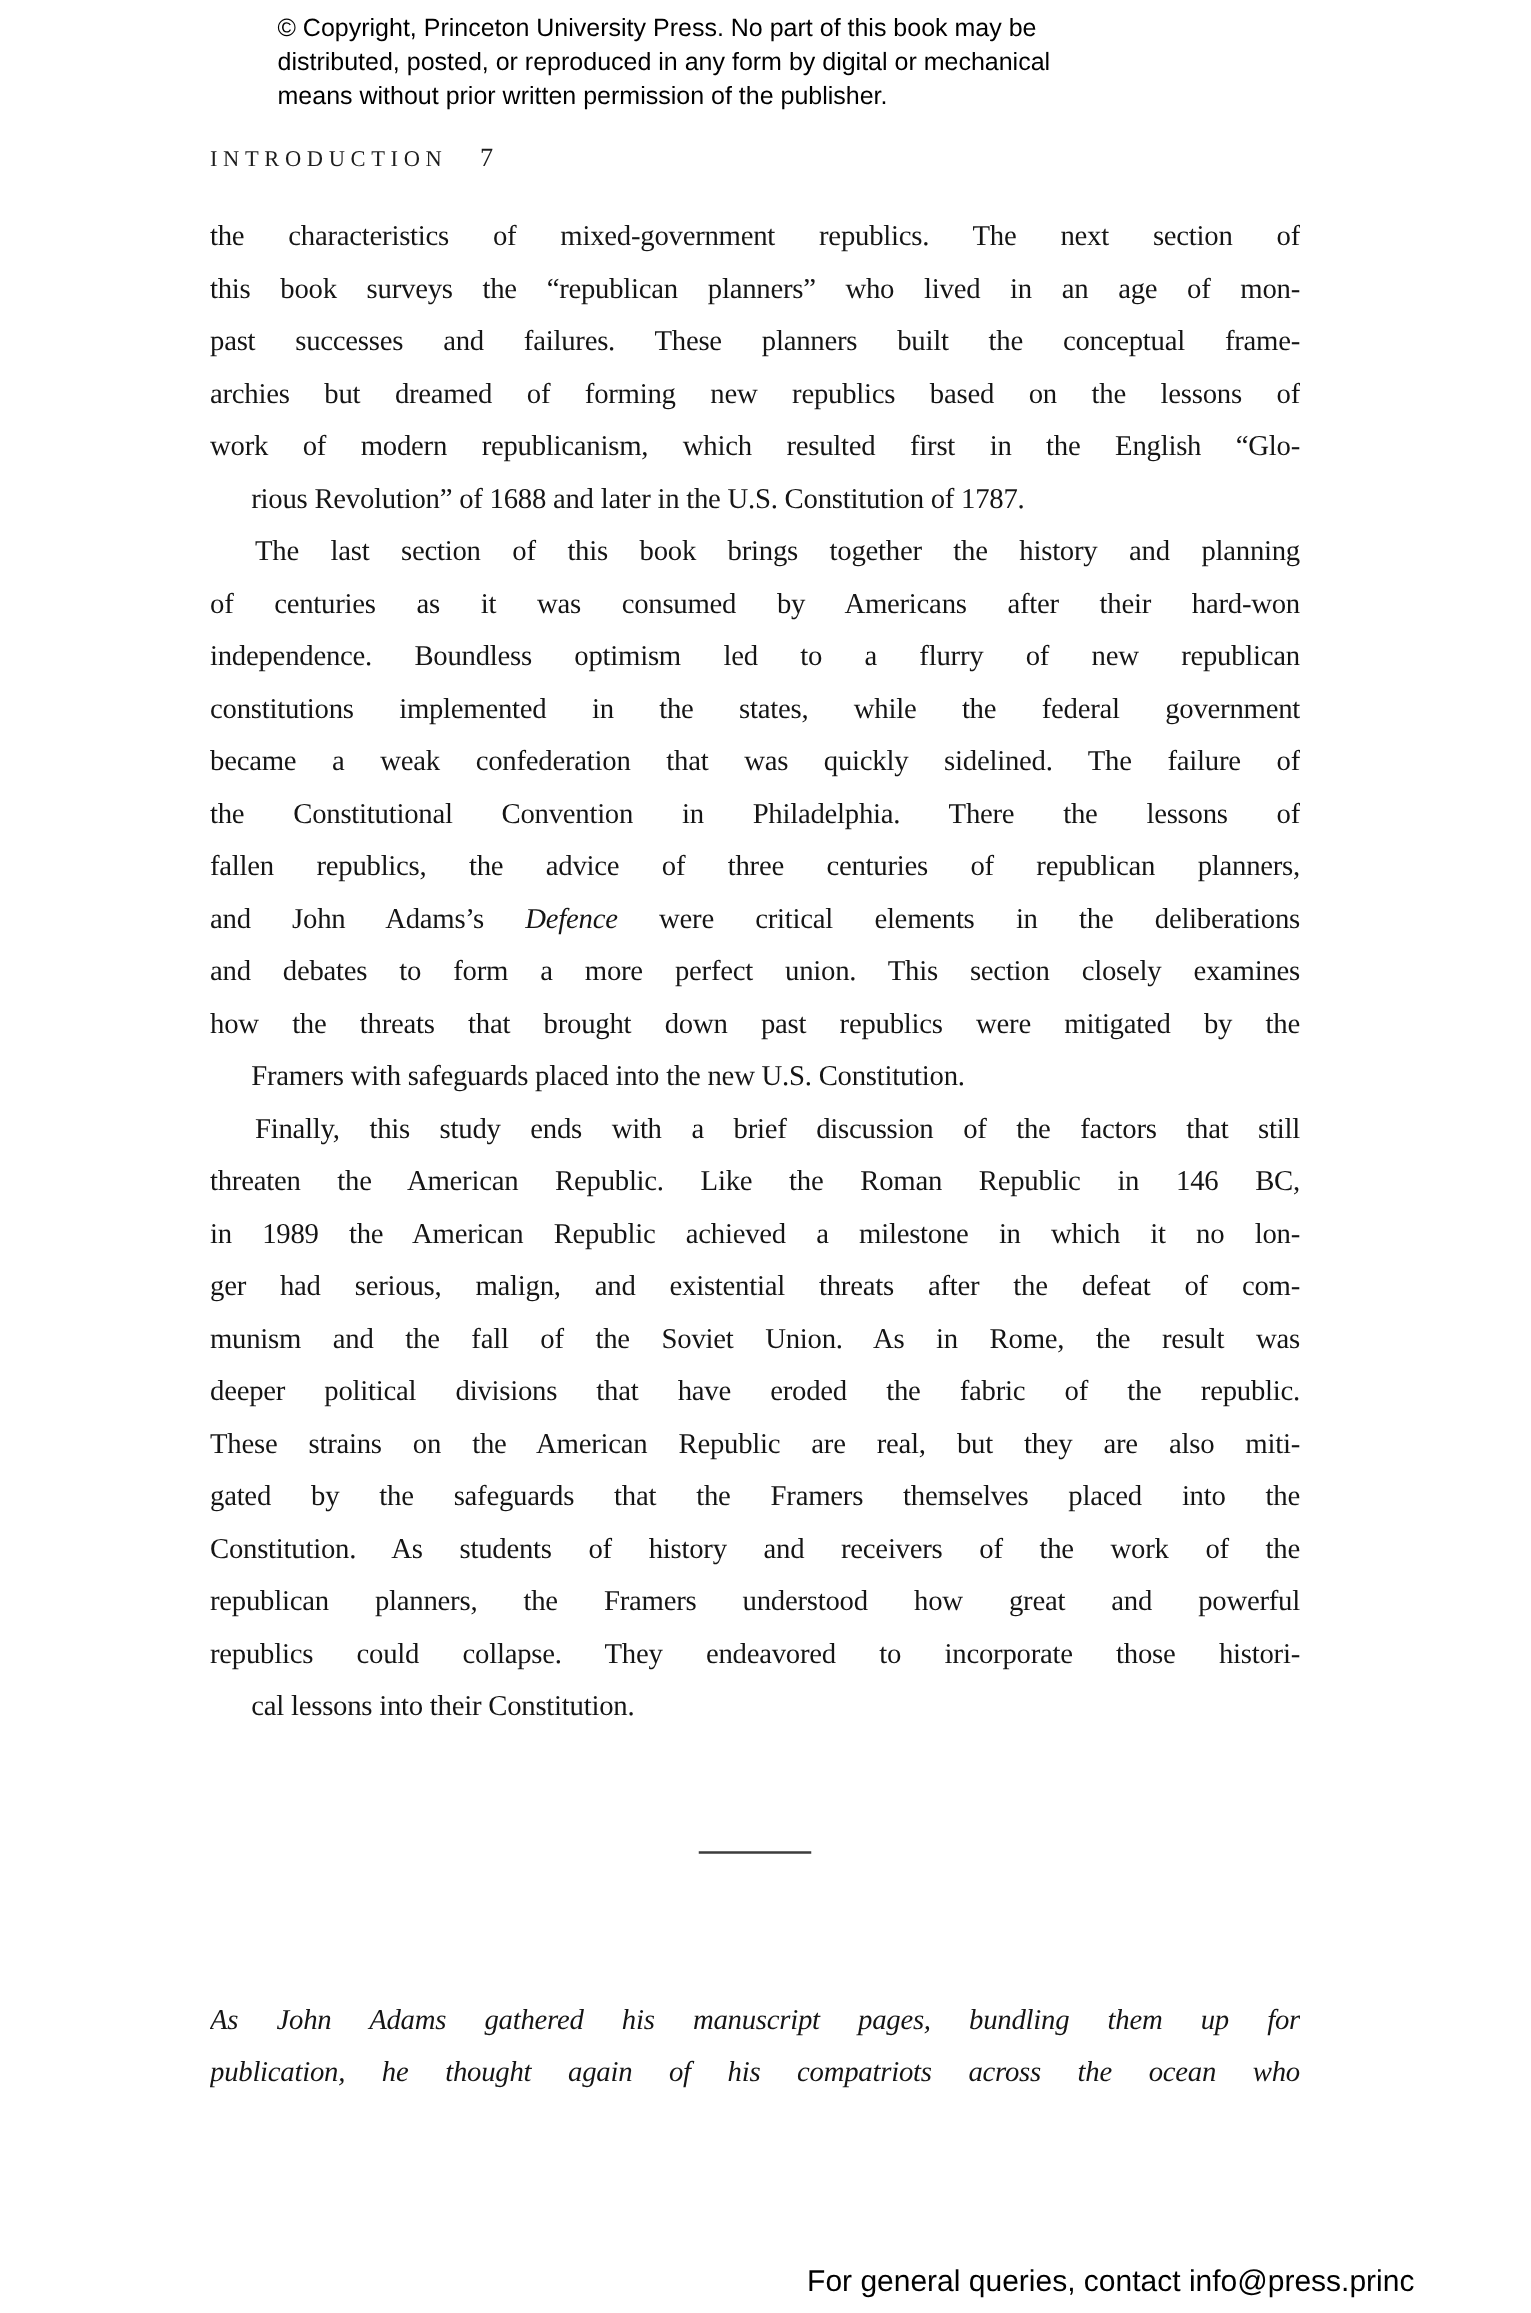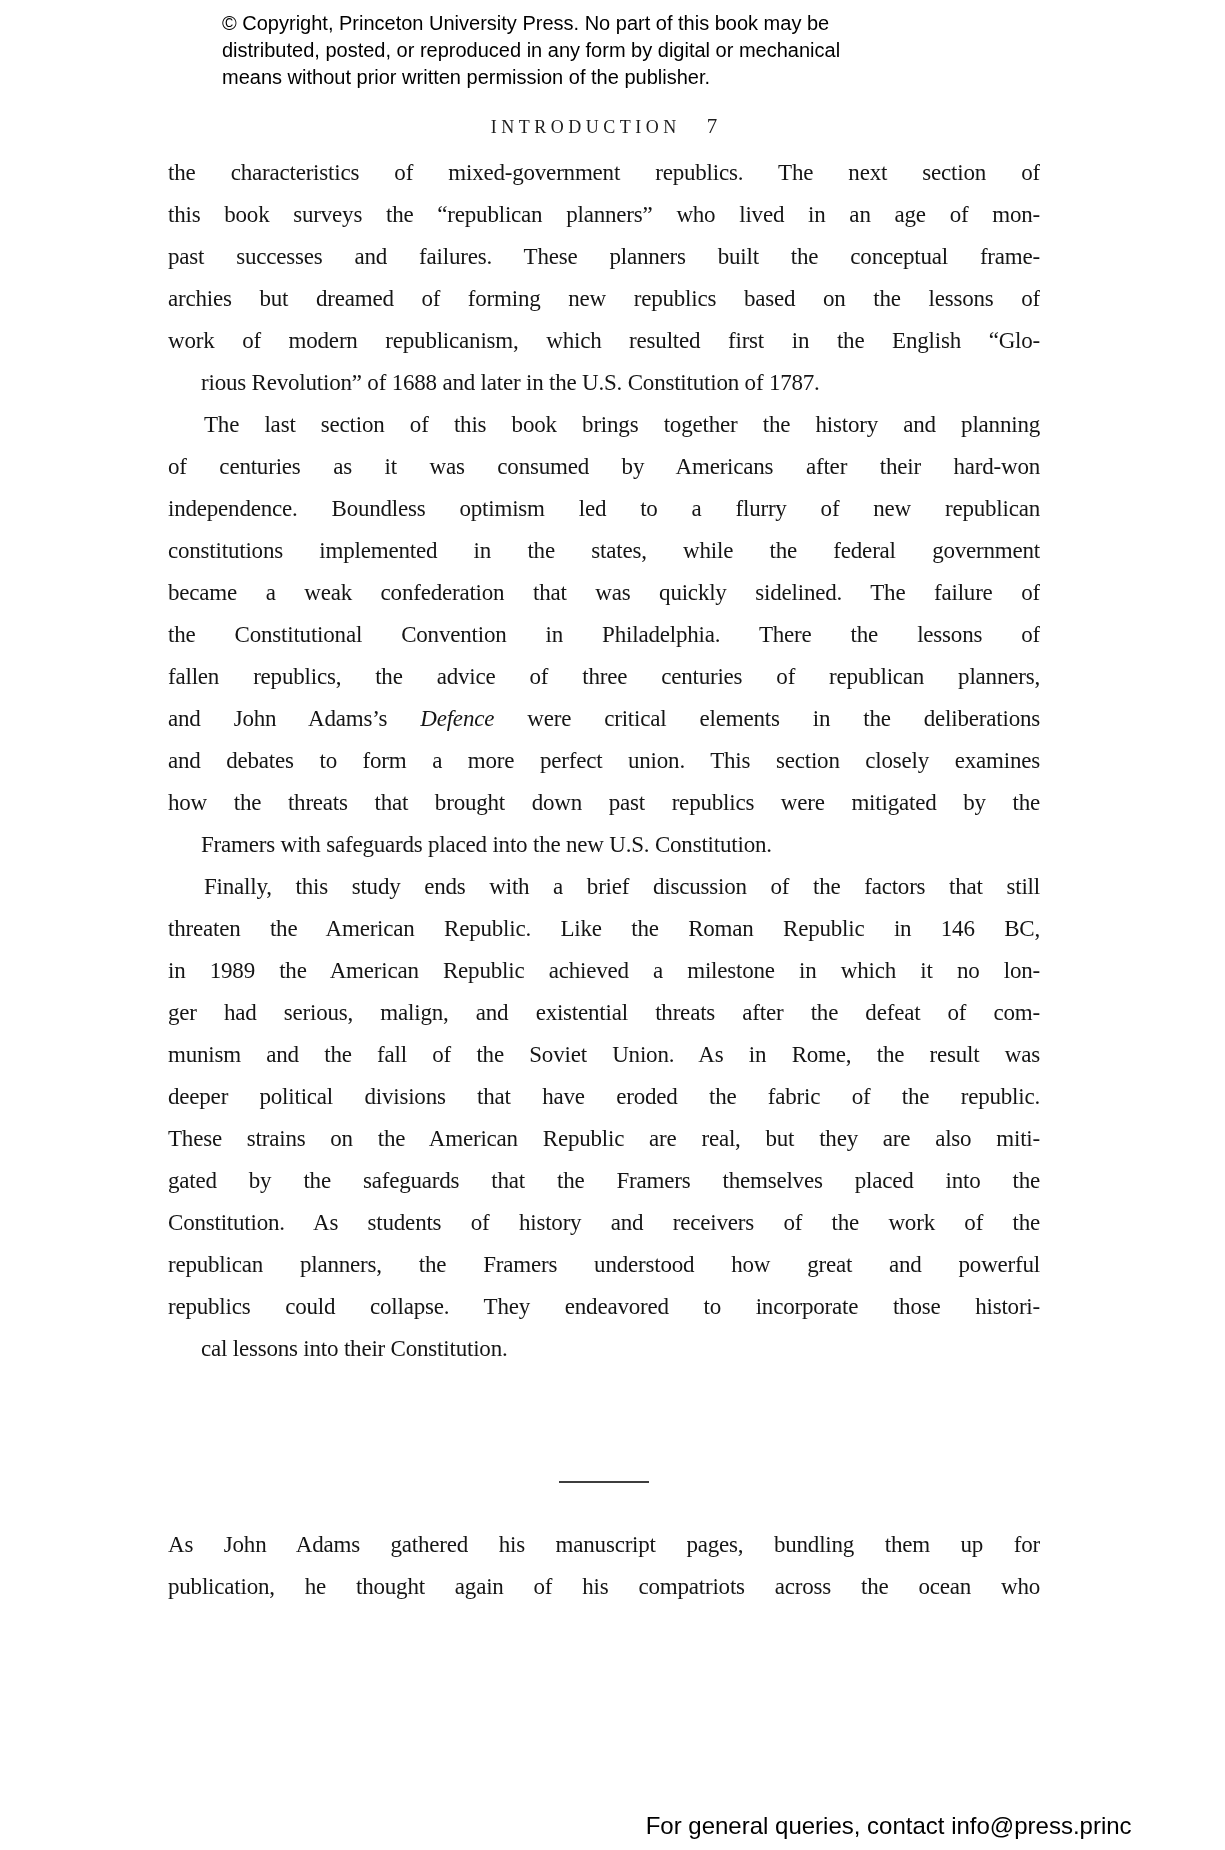--- a/index.html
+++ b/index.html
@@ -24,21 +24,20 @@
     color: #000000;
   }
 
   
   .running-head {
     position: absolute;
     left: 168px;
     top: 114px;
     width: 872px;
     display: flex;
-    justify-content: center;
     align-items: baseline;
     gap: 26px;
     font-family: "Liberation Serif", "DejaVu Serif", serif;
     color: #1d1d1d;
   }
   .running-head .rh-title {
     font-size: 18px;
     letter-spacing: 4.5px;
   }
   .running-head .rh-page {
@@ -49,22 +48,22 @@
   
   .body-block {
     position: absolute;
     left: 168px;
     width: 872px;
     font-family: "Liberation Serif", "DejaVu Serif", serif;
     font-size: 23px;
     letter-spacing: -0.2px;
     color: #151515;
   }
-  .body-main  { top: 152px; }
-  .body-after { top: 1524px; }
+  .body-main  { top: 168px; }
+  .body-after { top: 1595px; font-style: italic; }
 
   .bline {
     height: 42px;
     line-height: 42px;
     text-align: justify;
     -moz-text-align-last: justify;
     text-align-last: justify;
     overflow: hidden;
   }
   .bline.plast {

